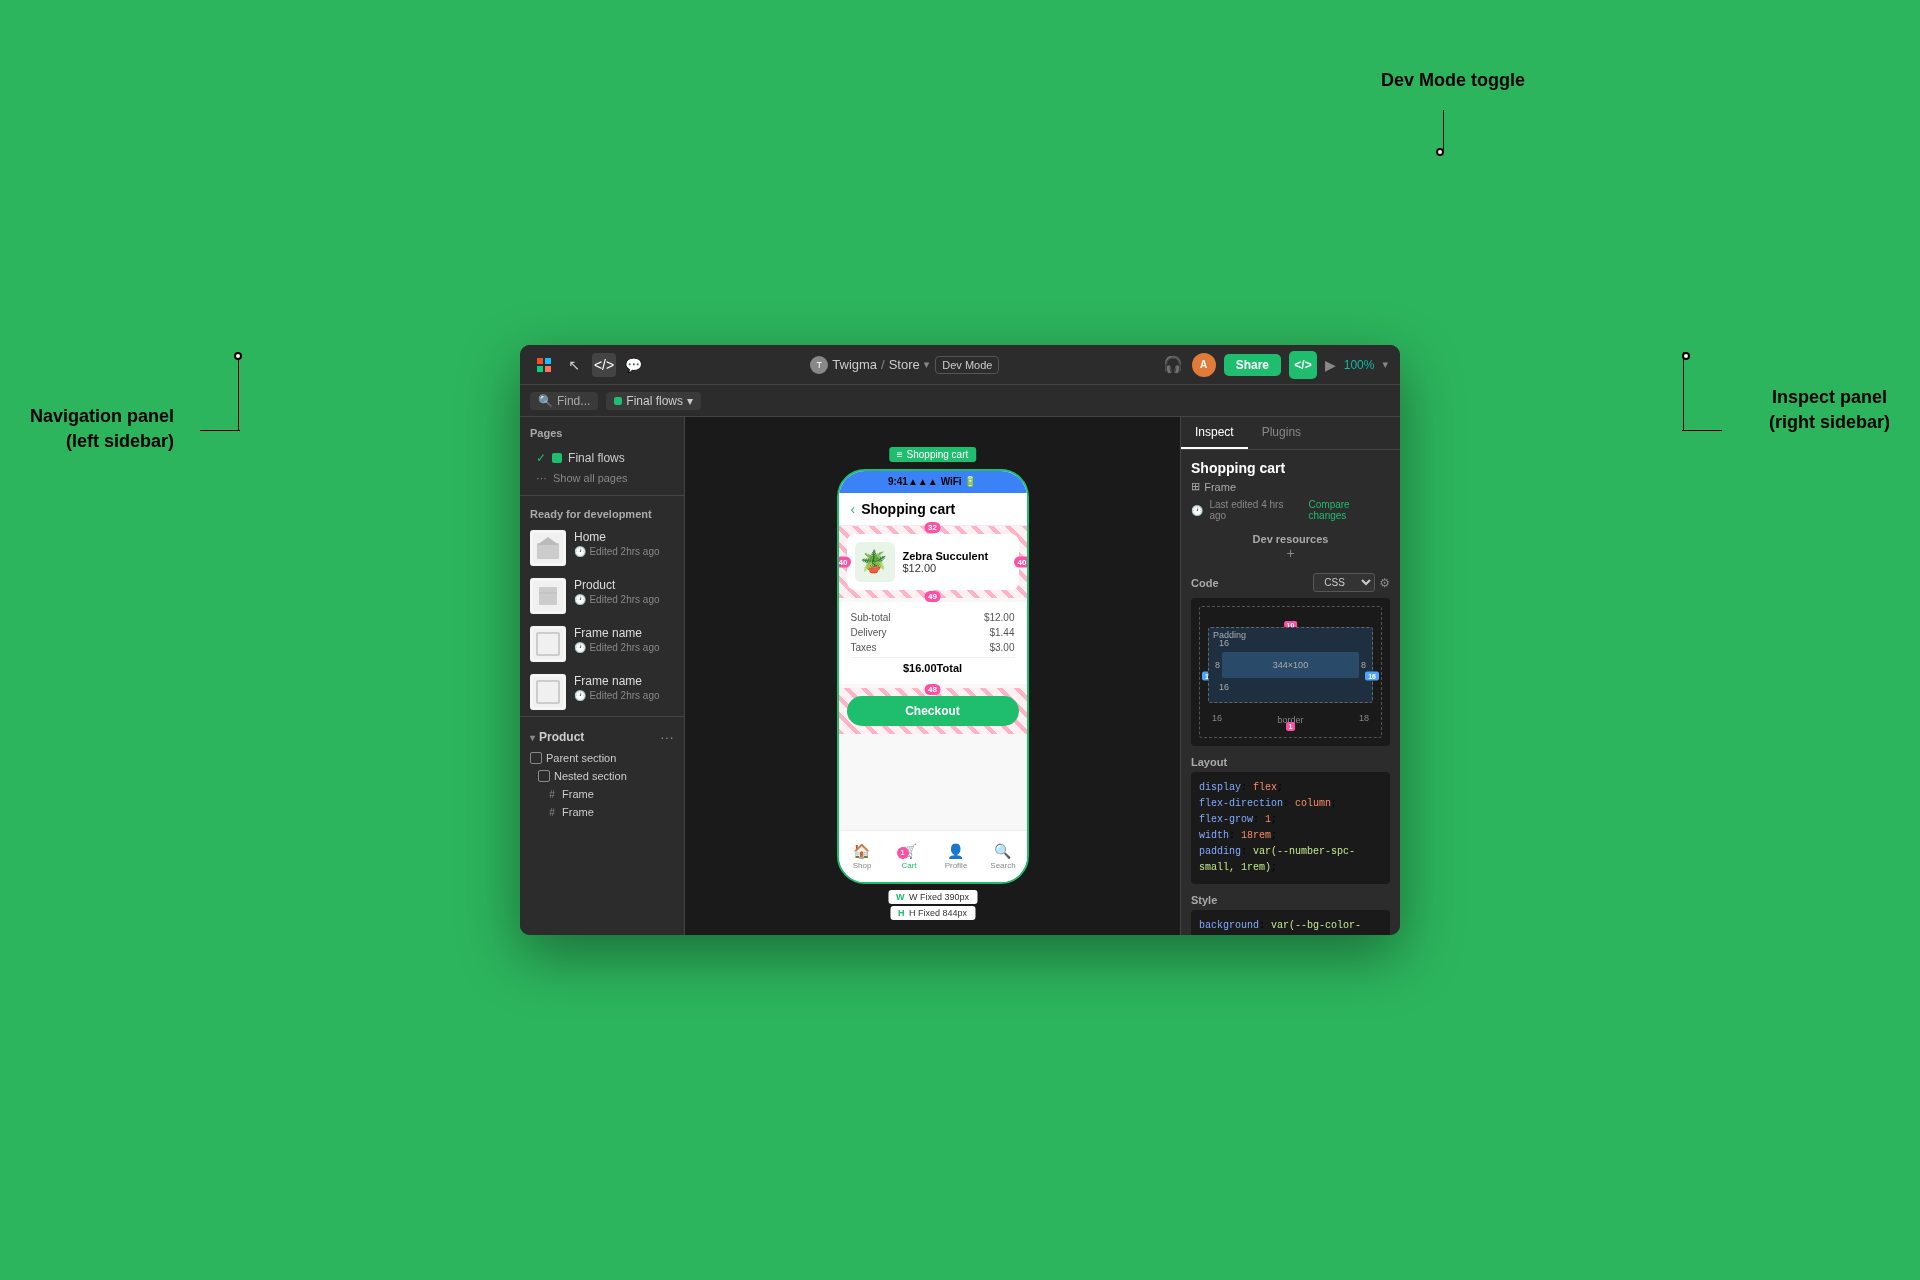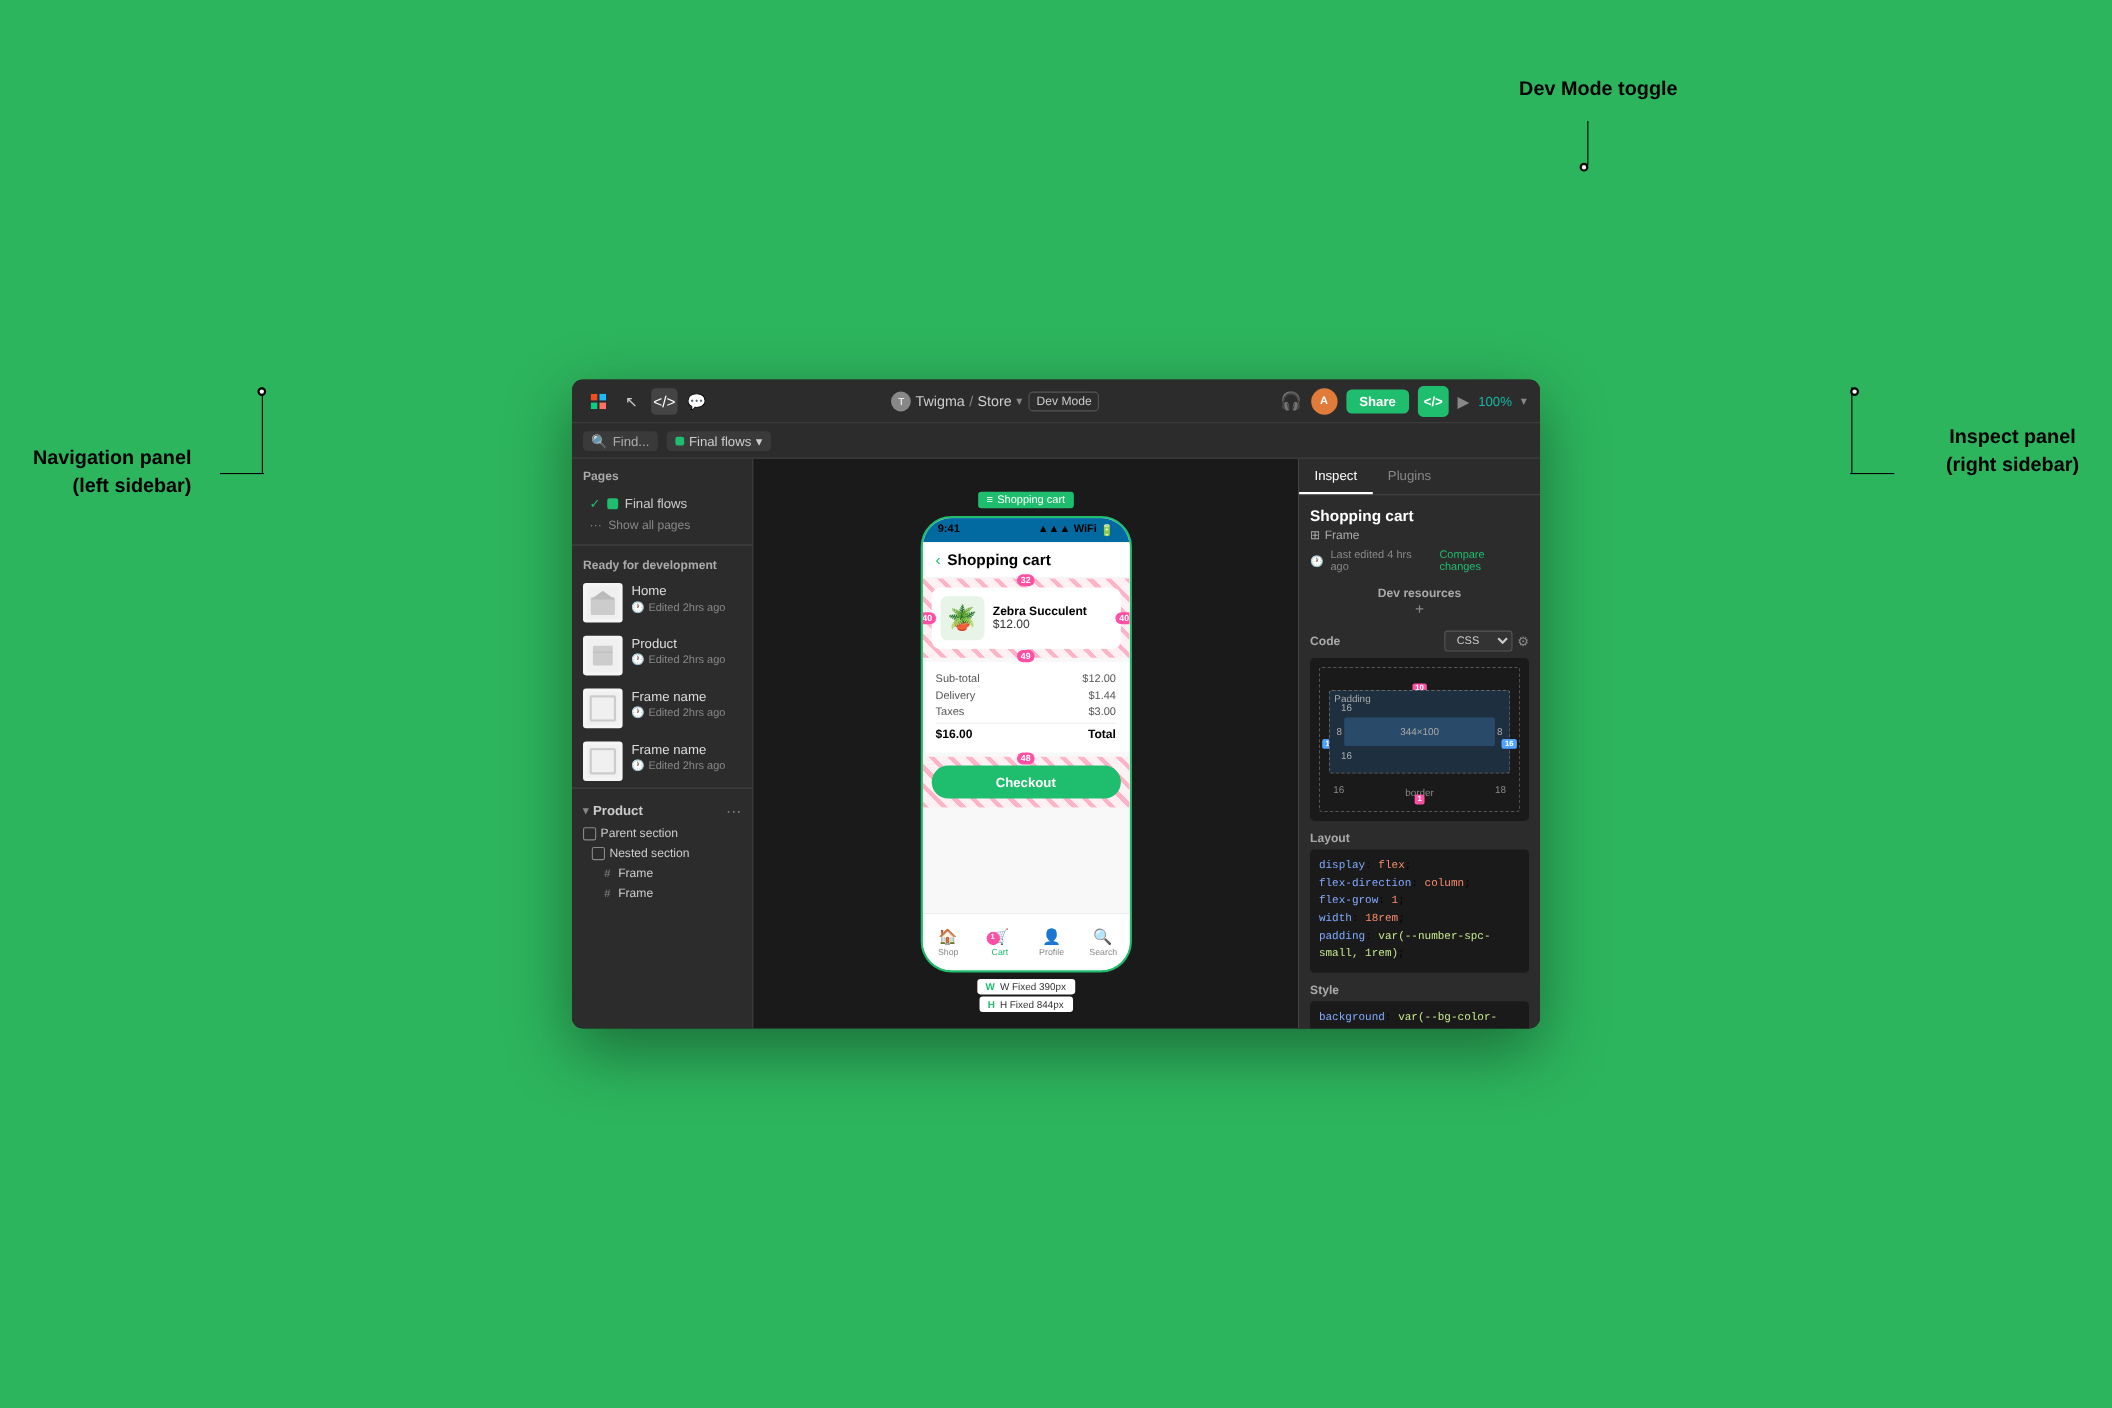--- a/index.html
+++ b/index.html
@@ -361,24 +361,24 @@
       background: white;
       border-radius: 28px;
       overflow: hidden;
       border: 2px solid #1fbd6e;
       position: relative;
     }
 
     
     .phone-status {
       height: 22px;
-      background: #0369a1;
-      display: flex;
-      align-items: center;
-      justify-content: space-between;
+      background: #3b82f6;
+      display: flex;
+      align-items: center;
+      justify-content: center;
       padding: 0 14px;
       font-size: 10px;
       font-weight: 600;
     }
     .status-icons { display: flex; gap: 3px; align-items: center; }
 
     
     .phone-content {
       height: calc(100% - 22px - 52px);
       overflow: hidden;
@@ -456,20 +456,21 @@
       color: #555;
       padding: 2px 0;
     }
     .price-row.total {
       font-weight: 700;
       font-size: 11px;
       color: #000;
       border-top: 1px solid #eee;
       padding-top: 4px;
       margin-top: 2px;
+      justify-content: center;
     }
 
     
     .checkout-area {
       background: repeating-linear-gradient(
         45deg,
         #ffb3c6,
         #ffb3c6 4px,
         #fff0f3 4px,
         #fff0f3 12px

